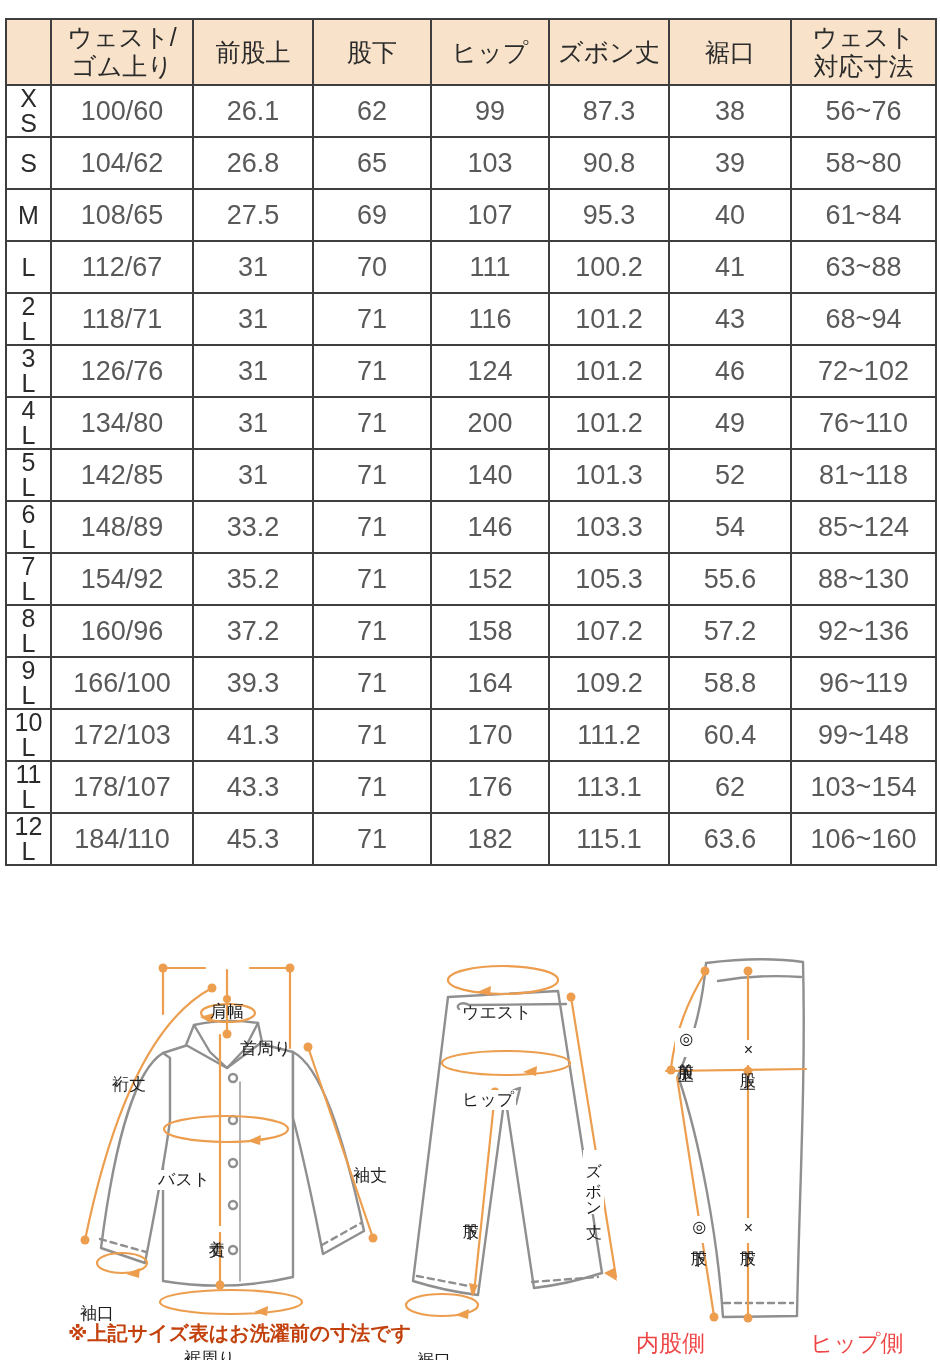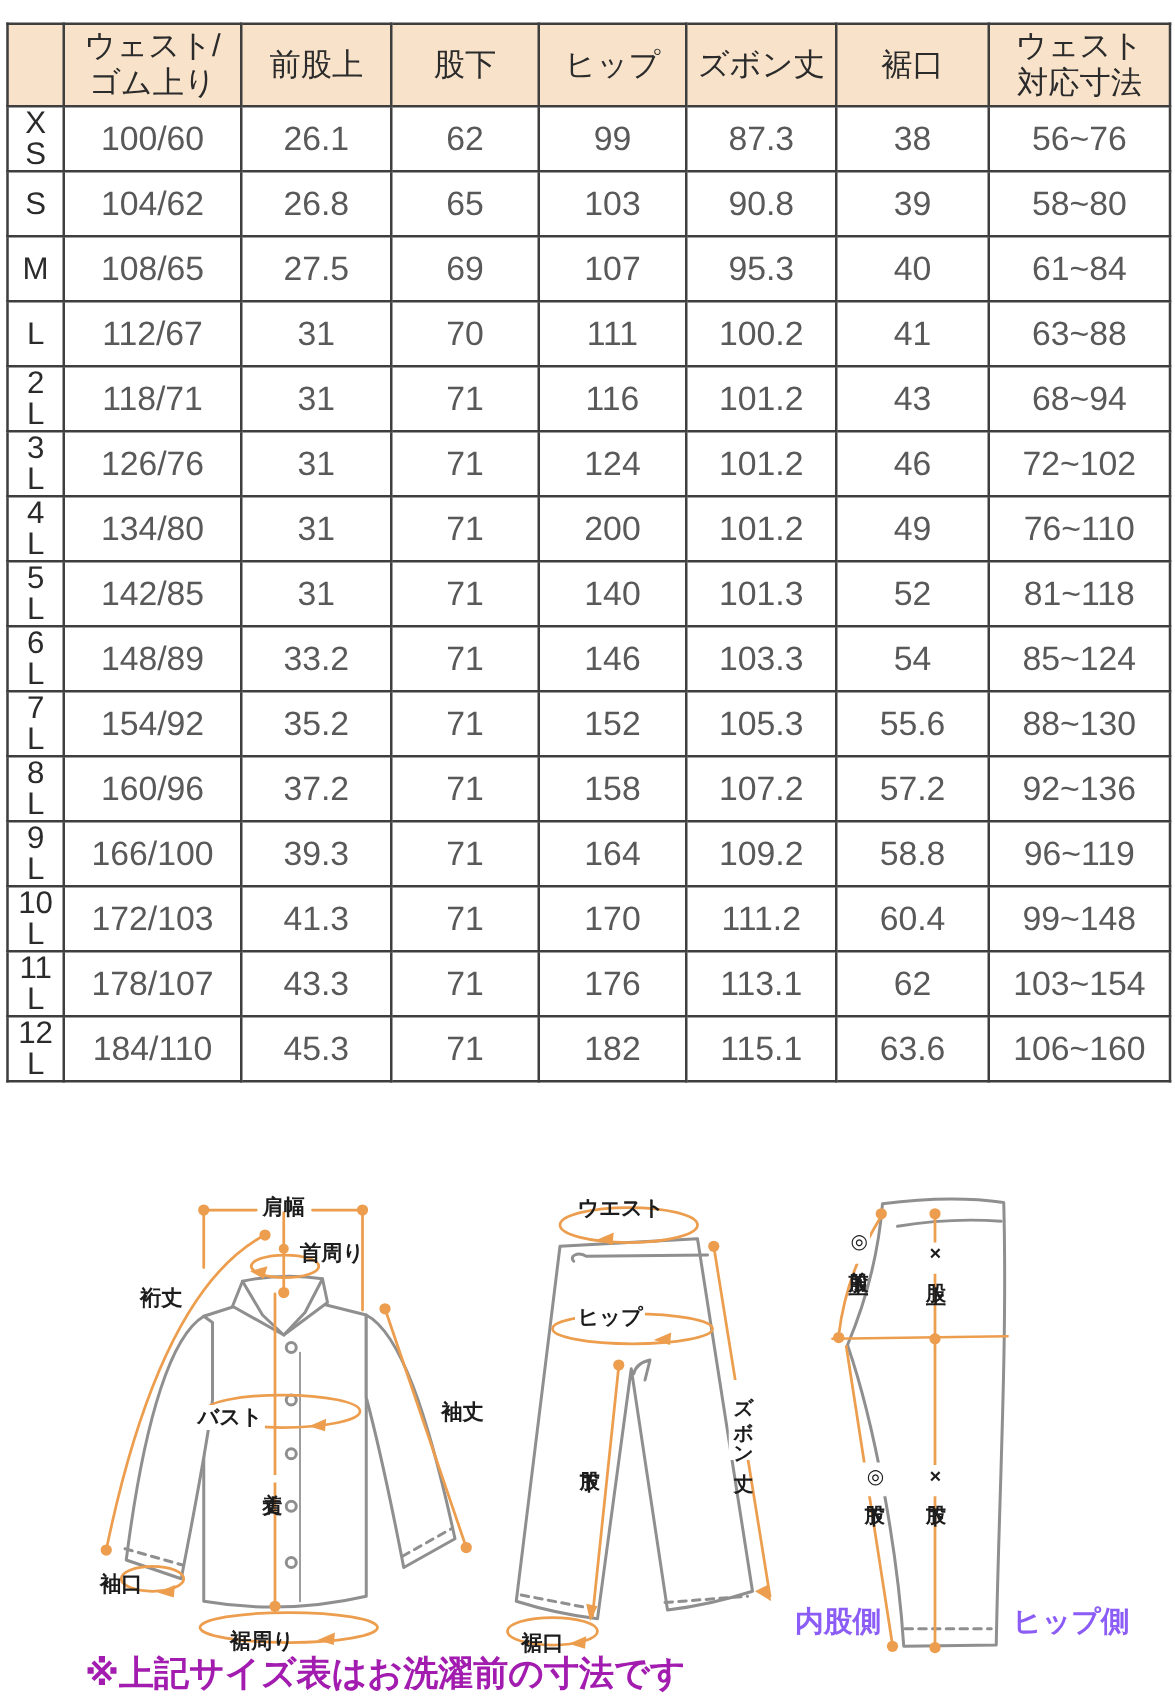--- a/index.html
+++ b/index.html
@@ -11,25 +11,25 @@
         border-collapse:collapse;table-layout:fixed;}
   .size-table th,.size-table td{border:2px solid #3e3e3e;text-align:center;vertical-align:middle;padding:0;}
   .size-table thead th{background:#f8e3ca;height:64px;font-size:25px;font-weight:500;color:#2b2b2b;
         line-height:1.15;white-space:pre-line;}
   .size-table tbody td{height:50px;font-size:27px;color:#595959;font-weight:400;}
   .size-table tbody th{background:#fff;font-size:25px;font-weight:500;color:#2b2b2b;
         line-height:1.0;white-space:pre-line;}
 
   
   .dlabels{position:absolute;left:0;top:0;width:940px;height:1360px;pointer-events:none;}
-  .hlab,.vlab{position:absolute;font-weight:bold;font-size:17px;color:#1c1c1c;white-space:nowrap;line-height:1.05;}
+  .hlab,.vlab{position:absolute;font-weight:normal;font-size:17px;color:#1c1c1c;white-space:nowrap;line-height:1.05;margin-top:46px;}
   .vlab{writing-mode:vertical-rl;text-orientation:upright;letter-spacing:2px;font-size:16px;}
   .wbg{background:#ffffff;padding:1px 2px;}
-  .graylab{color:#8b5cf6;font-size:23px;}
-  .note{position:absolute;left:68px;top:1320px;font-size:28px;font-weight:bold;color:#a21caf;}
+  .graylab{color:#ef4444;font-size:23px;}
+  .note{position:absolute;left:68px;top:1320px;font-size:20px;font-weight:bold;color:#c2410c;}
 
   svg.diagrams{position:absolute;left:0;top:940px;}
   .gline{stroke:#8f8f8f;stroke-width:2.4;fill:none;stroke-linecap:round;stroke-linejoin:round;}
   .gfill{stroke:#8f8f8f;stroke-width:2.4;fill:#ffffff;stroke-linecap:round;stroke-linejoin:round;}
   .oline{stroke:#ec9e4e;stroke-width:2.2;fill:none;stroke-linecap:round;}
   .odot{fill:#ec9e4e;stroke:none;}
   .oarr{fill:#ec9e4e;stroke:none;}
   .dash{stroke-dasharray:6 5;}
 </style>
 </head>

